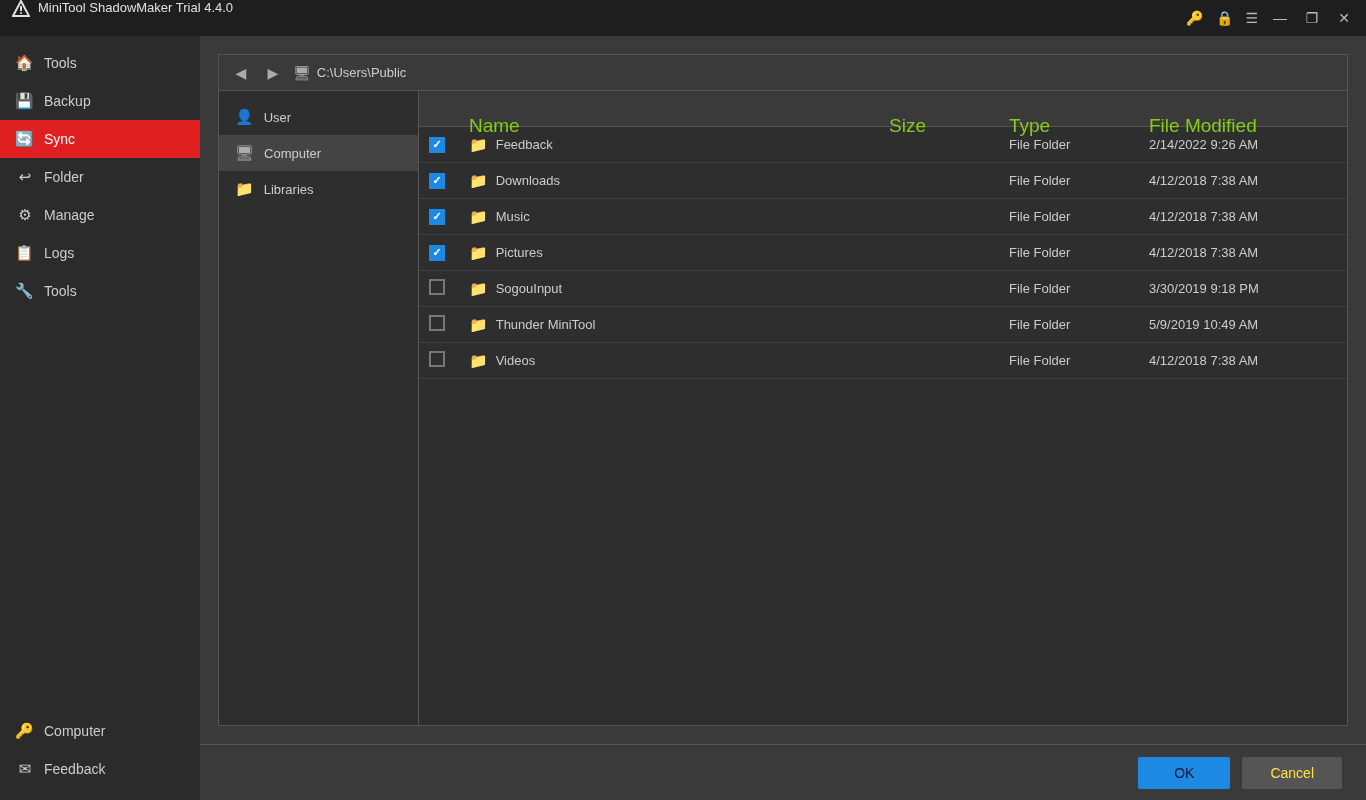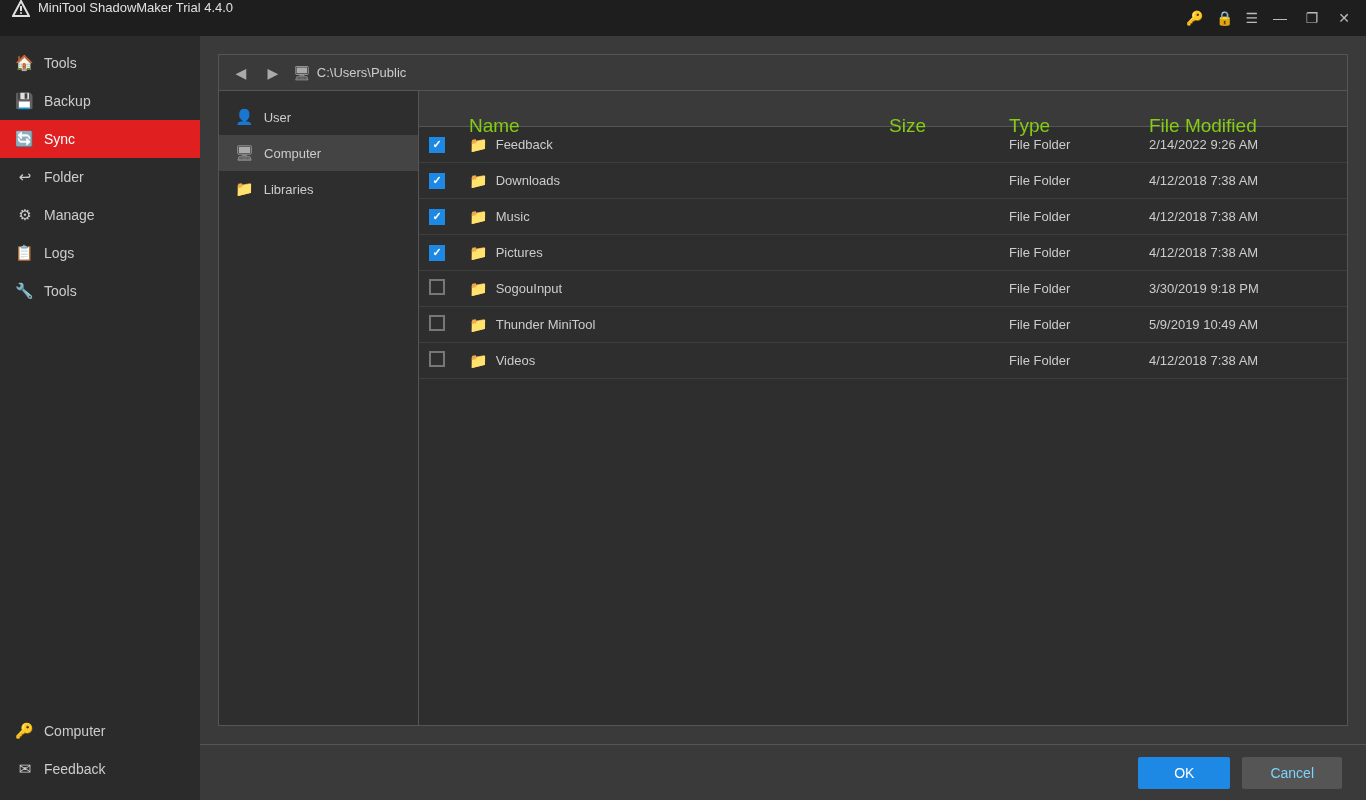--- a/index.html
+++ b/index.html
@@ -260,30 +260,30 @@
       background: #3a3a3a;
       display: flex;
       align-items: center;
       justify-content: flex-end;
       padding: 0 24px;
       gap: 12px;
       border-top: 1px solid #555;
     }
     .btn-ok {
       background: #1e88e5;
-      color: #ffffff;
+      color: #0f172a;
       border: none;
       padding: 8px 36px;
       font-size: 14px;
       cursor: pointer;
       border-radius: 2px;
     }
     .btn-cancel {
       background: #555;
-      color: #7dd3fc;
+      color: #fde047;
       border: none;
       padding: 8px 28px;
       font-size: 14px;
       cursor: pointer;
       border-radius: 2px;
     }
 
     
     .table-body::-webkit-scrollbar { width: 8px; }
     .table-body::-webkit-scrollbar-track { background: #2e2e2e; }

